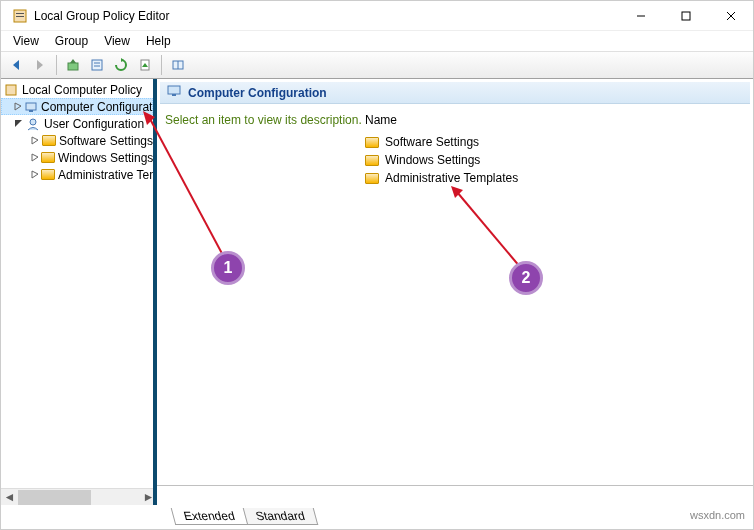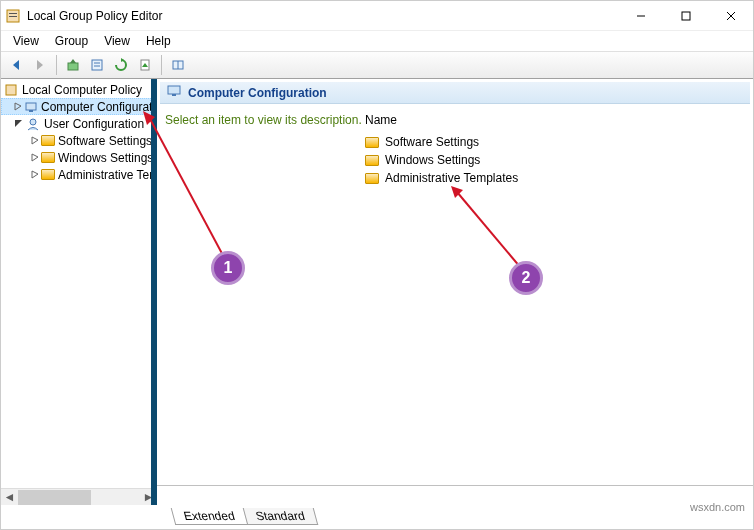--- a/index.html
+++ b/index.html
@@ -1,35 +1,35 @@
 <!DOCTYPE html>
 <html><head>
 <meta charset="utf-8">
 <style>
 * { box-sizing: border-box; margin: 0; padding: 0; font-family: "Segoe UI", Tahoma, sans-serif; font-size: 12px; }
 body { background: #fff; width: 754px; height: 530px; position: relative; overflow: hidden; border: 1px solid #ccc; }
 
 
-.titlebar { height: 30px; display: flex; align-items: center; padding-left: 4px; background: #fff; border-bottom: 1px solid #eee; }
+.titlebar { height: 30px; display: flex; align-items: center; padding-left: 11px; background: #fff; border-bottom: 1px solid #eee; }
 .titlebar .app-icon { width: 16px; height: 16px; margin-right: 6px; }
 .titlebar .title { flex: 1; color: #000; }
 .titlebar .winbtn { width: 45px; height: 30px; display: flex; align-items: center; justify-content: center; color: #000; }
 
 
 .menubar { height: 20px; display: flex; align-items: center; padding: 0 4px; }
 .menubar .item { padding: 2px 8px; }
 
 
 .toolbar { height: 28px; border-top: 1px solid #e0e0e0; border-bottom: 1px solid #a0a0a0; background: linear-gradient(#fdfdfd,#ececec); display: flex; align-items: center; padding: 0 4px; gap: 2px; }
 .toolbar .btn { width: 22px; height: 22px; display: flex; align-items: center; justify-content: center; border: 1px solid transparent; }
 .toolbar .sep { width: 1px; height: 20px; background: #c0c0c0; margin: 0 3px; }
 
 
 .main { position: absolute; top: 78px; bottom: 24px; left: 0; right: 0; display: flex; }
-.tree { width: 156px; border-right: 6px solid #0c4a6e; overflow: hidden; padding-top: 2px; background: #fff; }
+.tree { width: 156px; border-right: 4px solid #0c4a6e; overflow: hidden; padding-top: 2px; background: #fff; }
 .tree-row { display: flex; align-items: center; height: 17px; white-space: nowrap; padding-right: 0; }
 .tree-row.sel { background: #cce8ff; border: 1px dotted #99d1ff; }
 .tri { width: 11px; height: 11px; display: inline-flex; align-items: center; justify-content: center; margin-right: 1px; }
 .ticon { width: 16px; height: 16px; margin-right: 3px; display: inline-flex; align-items: center; justify-content: center; }
 .folder { width: 14px; height: 11px; background: linear-gradient(#fceabb,#f8b500); border: 1px solid #c89200; border-radius: 1px; }
 .indent0 { padding-left: 2px; }
 .indent1 { padding-left: 12px; }
 .indent2 { padding-left: 30px; }
 
 
@@ -49,21 +49,21 @@
 .tree-scroll .arr { width: 17px; height: 17px; display: flex; align-items: center; justify-content: center; color: #606060; }
 
 
 .tabs { position: absolute; bottom: 24px; left: 163px; height: 20px; display: flex; align-items: flex-end; }
 .tab { padding: 1px 10px; border: 1px solid #a0a0a0; border-top: none; background: #f5f5f5; font-size: 12px; position: relative; }
 .tab:first-child { border-right: none; }
 .tab.active { background: #fff; }
 .tabline { position: absolute; left:156px; right:0; bottom:43px; height:1px; background:#c0c0c0; }
 
 
-.footer { position: absolute; bottom: 12px; right: 8px; height: 20px; display: flex; align-items: center; color: #888; font-size: 11px; }
+.footer { position: absolute; bottom: 4px; right: 8px; height: 20px; display: flex; align-items: center; color: #888; font-size: 11px; }
 
 
 .badge { position: absolute; width: 34px; height: 34px; border-radius: 50%; background: #8e44ad; border: 3px solid #b98fce; color: #fff; display: flex; align-items: center; justify-content: center; font-size: 16px; font-weight: bold; }
 .arrow { position: absolute; pointer-events: none; }
 </style>
 </head>
 <body>
 
 <div class="titlebar">
   <span class="app-icon">

